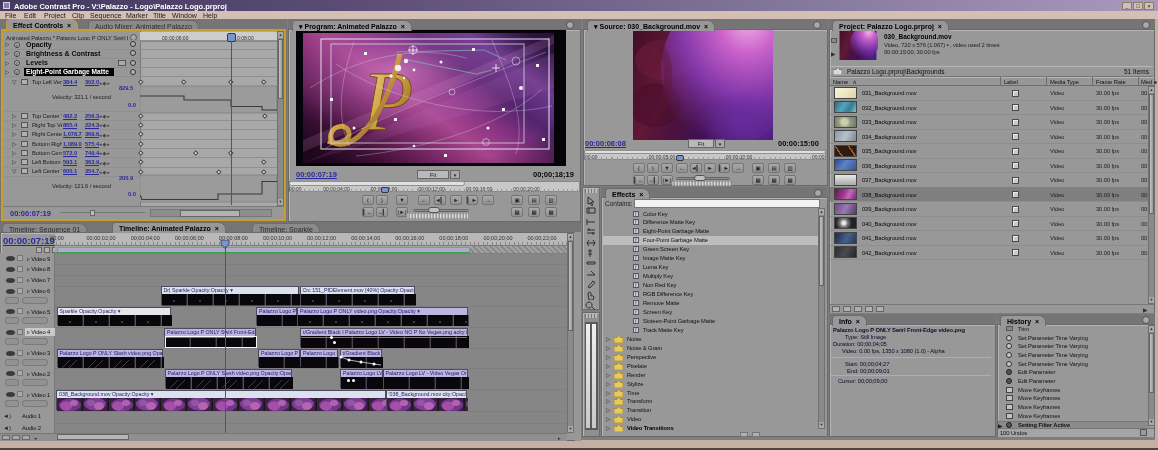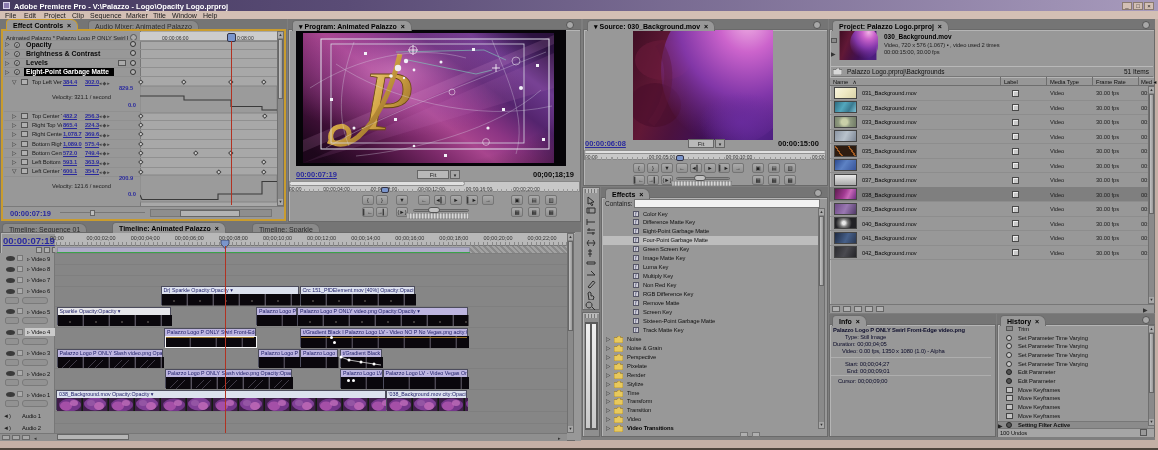--- a/index.html
+++ b/index.html
@@ -54,21 +54,21 @@
  <rect x="50.4" width="1.6" height="14" fill="#141c10"></rect>
 </pattern>
 <pattern id="jog" width="3" height="8" patternUnits="userSpaceOnUse">
  <rect width="3" height="8" fill="#9a9a9a"></rect>
         <rect width="1.4" height="8" fill="#d8d8d8"></rect>
 </pattern>
 </defs>
   </svg>
 <div class="a" style="left:0;top:0;width:1158px;height:11px;background:linear-gradient(90deg,#43395e,#5a4c76 30%,#a79abc)"></div>
 <div class="a" style="left:3px;top:2px;width:7px;height:7px;background:#8b7bb0;border:1px solid #d8d0e8"></div>
-<div class="a b" style="left:14px;top:1.5px;font-size:7.5px;color:#fff;white-space:nowrap">Adobe Premiere Pro - V:\Palazzo - Logo\Opacity Logo.prproj</div>
+<div class="a b" style="left:14px;top:1.5px;font-size:7.5px;color:#fff;white-space:nowrap">Adobe Contrast Pro - V:\Palazzo - Logo\Palazzo Logo.prproj</div>
 <div class="a" style="left:1122px;top:2px;width:10px;height:8px;background:#d3bfb4;border:1px solid #8a7a70;font-size:6px;line-height:7px;text-align:center;color:#222">_</div>
 <div class="a" style="left:1133px;top:2px;width:10px;height:8px;background:#d3bfb4;border:1px solid #8a7a70;font-size:6px;line-height:7px;text-align:center;color:#222">□</div>
 <div class="a" style="left:1144px;top:2px;width:10px;height:8px;background:#d3bfb4;border:1px solid #8a7a70;font-size:6px;line-height:7px;text-align:center;color:#222">×</div>
 <div class="a" style="left:0;top:11px;width:1158px;height:9px;background:#d3bfb4"></div>
 <div class="a" style="left:5px;top:12px;font-size:7px;color:#1a1a1a">File</div>
 <div class="a" style="left:24px;top:12px;font-size:7px;color:#1a1a1a">Edit</div>
 <div class="a" style="left:44px;top:12px;font-size:7px;color:#1a1a1a">Project</div>
 <div class="a" style="left:72px;top:12px;font-size:7px;color:#1a1a1a">Clip</div>
 <div class="a" style="left:90px;top:12px;font-size:7px;color:#1a1a1a">Sequence</div>
 <div class="a" style="left:126px;top:12px;font-size:7px;color:#1a1a1a">Marker</div>

